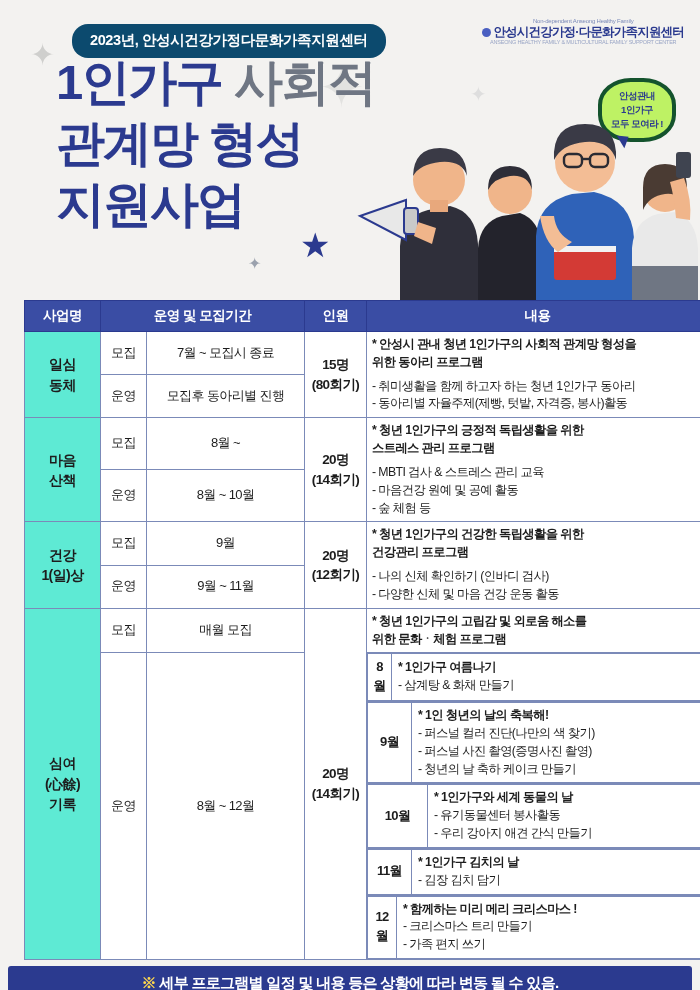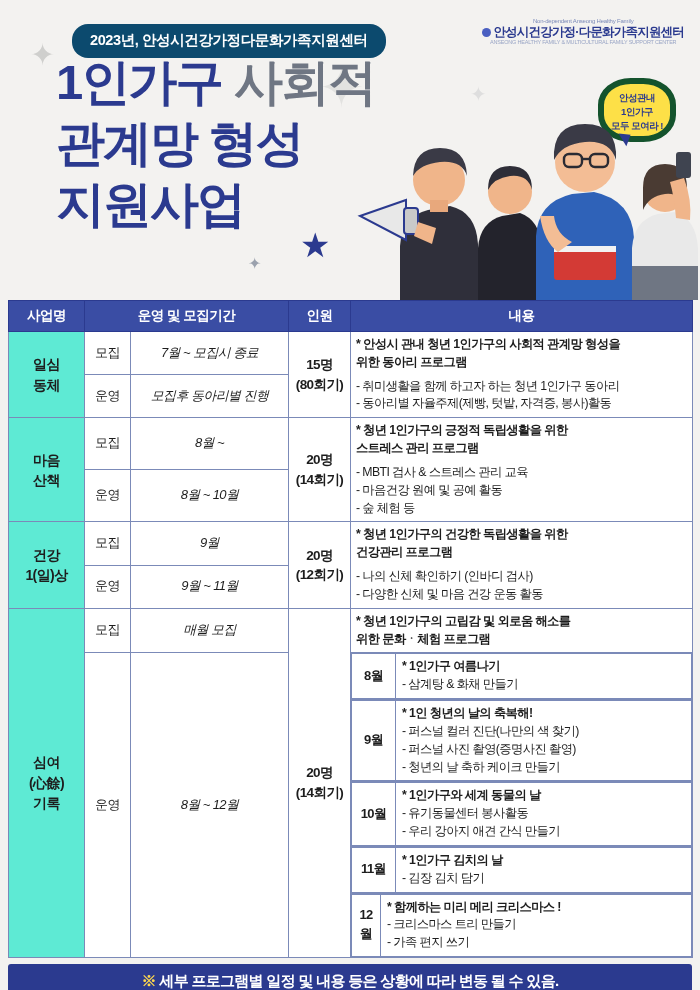--- a/index.html
+++ b/index.html
@@ -93,44 +93,44 @@
   .star.s1 { left:30px; top:40px; font-size:30px; color:#cfcfcd;}
   .star.s2 { left:318px; top:60px; font-size:56px; color:#e2e2e0;}
   .star.s3 { left:300px; top:228px; font-size:34px; color:#2b3a8f;}
   .star.s4 { left:248px; top:256px; font-size:16px; color:#9aa1ad;}
   .star.s5 { left:470px; top:84px; font-size:20px; color:#dedede;}
   
   .bubble {
     position:absolute;
     right:24px; top:78px;
     width:78px; height:64px;
-    border:6px solid #14532d;
+    border:4px solid #14532d;
     border-radius:42%;
-    background:#fde047;
+    background:#bef264;
     color:#2b3a8f;
     font-size:9.5px;
     font-weight:bold;
     line-height:1.45;
     text-align:center;
     padding-top:7px;
     letter-spacing:-0.5px;
   }
   .bubble:after {
     content:"";
     position:absolute;
     left:14px; bottom:-10px;
     width:0;height:0;
     border-left:9px solid transparent;
     border-right:3px solid transparent;
     border-top:12px solid #2b3a8f;
     transform:rotate(6deg);
   }
   .illus { position:absolute; right:0; top:96px; width:360px; height:205px; }
   
-  .table-wrap { padding:0 8px;border-radius:23px; }
+  .table-wrap { padding:0 24px;border-radius:23px; }
   table.main {
     width:684px;
     border-collapse:collapse;
     table-layout:fixed;
     font-size:12.5px;
     color:#1d1d1d;
     background:#fff;
   }
   table.main th {
     background:#3a4da4;
@@ -148,21 +148,21 @@
     letter-spacing:-0.6px;
     line-height:1.45;
   }
   td.c-name {
     text-align:center; font-weight:bold; font-size:14px; background:#5eead4;
     line-height:1.3;
   }
   td.c-kind {
     text-align:center; font-weight:normal; width:46px; font-size:13px;
   }
-  td.c-sched { text-align:center; font-size:13px;font-style:italic; }
+  td.c-sched { text-align:center; font-size:13px; }
   td.c-num {
     text-align:center; font-weight:bold; font-size:13.5px; line-height:1.3;
   }
   td.c-desc { font-size:12.3px; background:#fff; }
   td.c-month { text-align:center; font-weight:bold; font-size:13px; width:42px;}
   .desc-head { font-weight:bold; }
   .zebra { background:#eef1f9; }
   .inner-tbl { width:100%; border-collapse:collapse; }
   .inner-tbl td { border:none; padding:0; }
   
@@ -346,21 +346,21 @@
           </td>
         </tr>
 
         <tr>
           <td class="c-kind" rowspan="5">운영</td>
           <td class="c-sched" rowspan="5">8월 ~ 12월</td>
           <td class="c-desc" style="padding:0">
             <table class="inner-tbl">
               <tbody>
                   <tr>
-                <td class="c-month" style="width:44px;border-right:1px solid #7b8ab8;text-align:center;font-weight:bold;">8월</td>
+                <td class="c-month" style="width:24px;border-right:1px solid #7b8ab8;text-align:center;font-weight:bold;">8월</td>
                 <td style="padding:4px 6px;">
                   <div class="desc-head">* 1인가구 여름나기</div>
                   <div>- 삼계탕 &amp; 화채 만들기</div>
                 </td>
               </tr>
             </tbody>
               </table>
           </td>
         </tr>
         <tr>
@@ -378,21 +378,21 @@
               </tr>
             </tbody>
               </table>
           </td>
         </tr>
         <tr>
           <td class="c-desc" style="padding:0">
             <table class="inner-tbl">
               <tbody>
                   <tr>
-                <td class="c-month" style="width:44px;border-right:1px solid #7b8ab8;text-align:center;font-weight:bold;">10월</td>
+                <td class="c-month" style="width:60px;border-right:1px solid #7b8ab8;text-align:center;font-weight:bold;">10월</td>
                 <td style="padding:4px 6px;">
                   <div class="desc-head">* 1인가구와 세계 동물의 날</div>
                   <div>- 유기동물센터 봉사활동</div>
                   <div>- 우리 강아지 애견 간식 만들기</div>
                 </td>
               </tr>
             </tbody>
               </table>
           </td>
         </tr>

